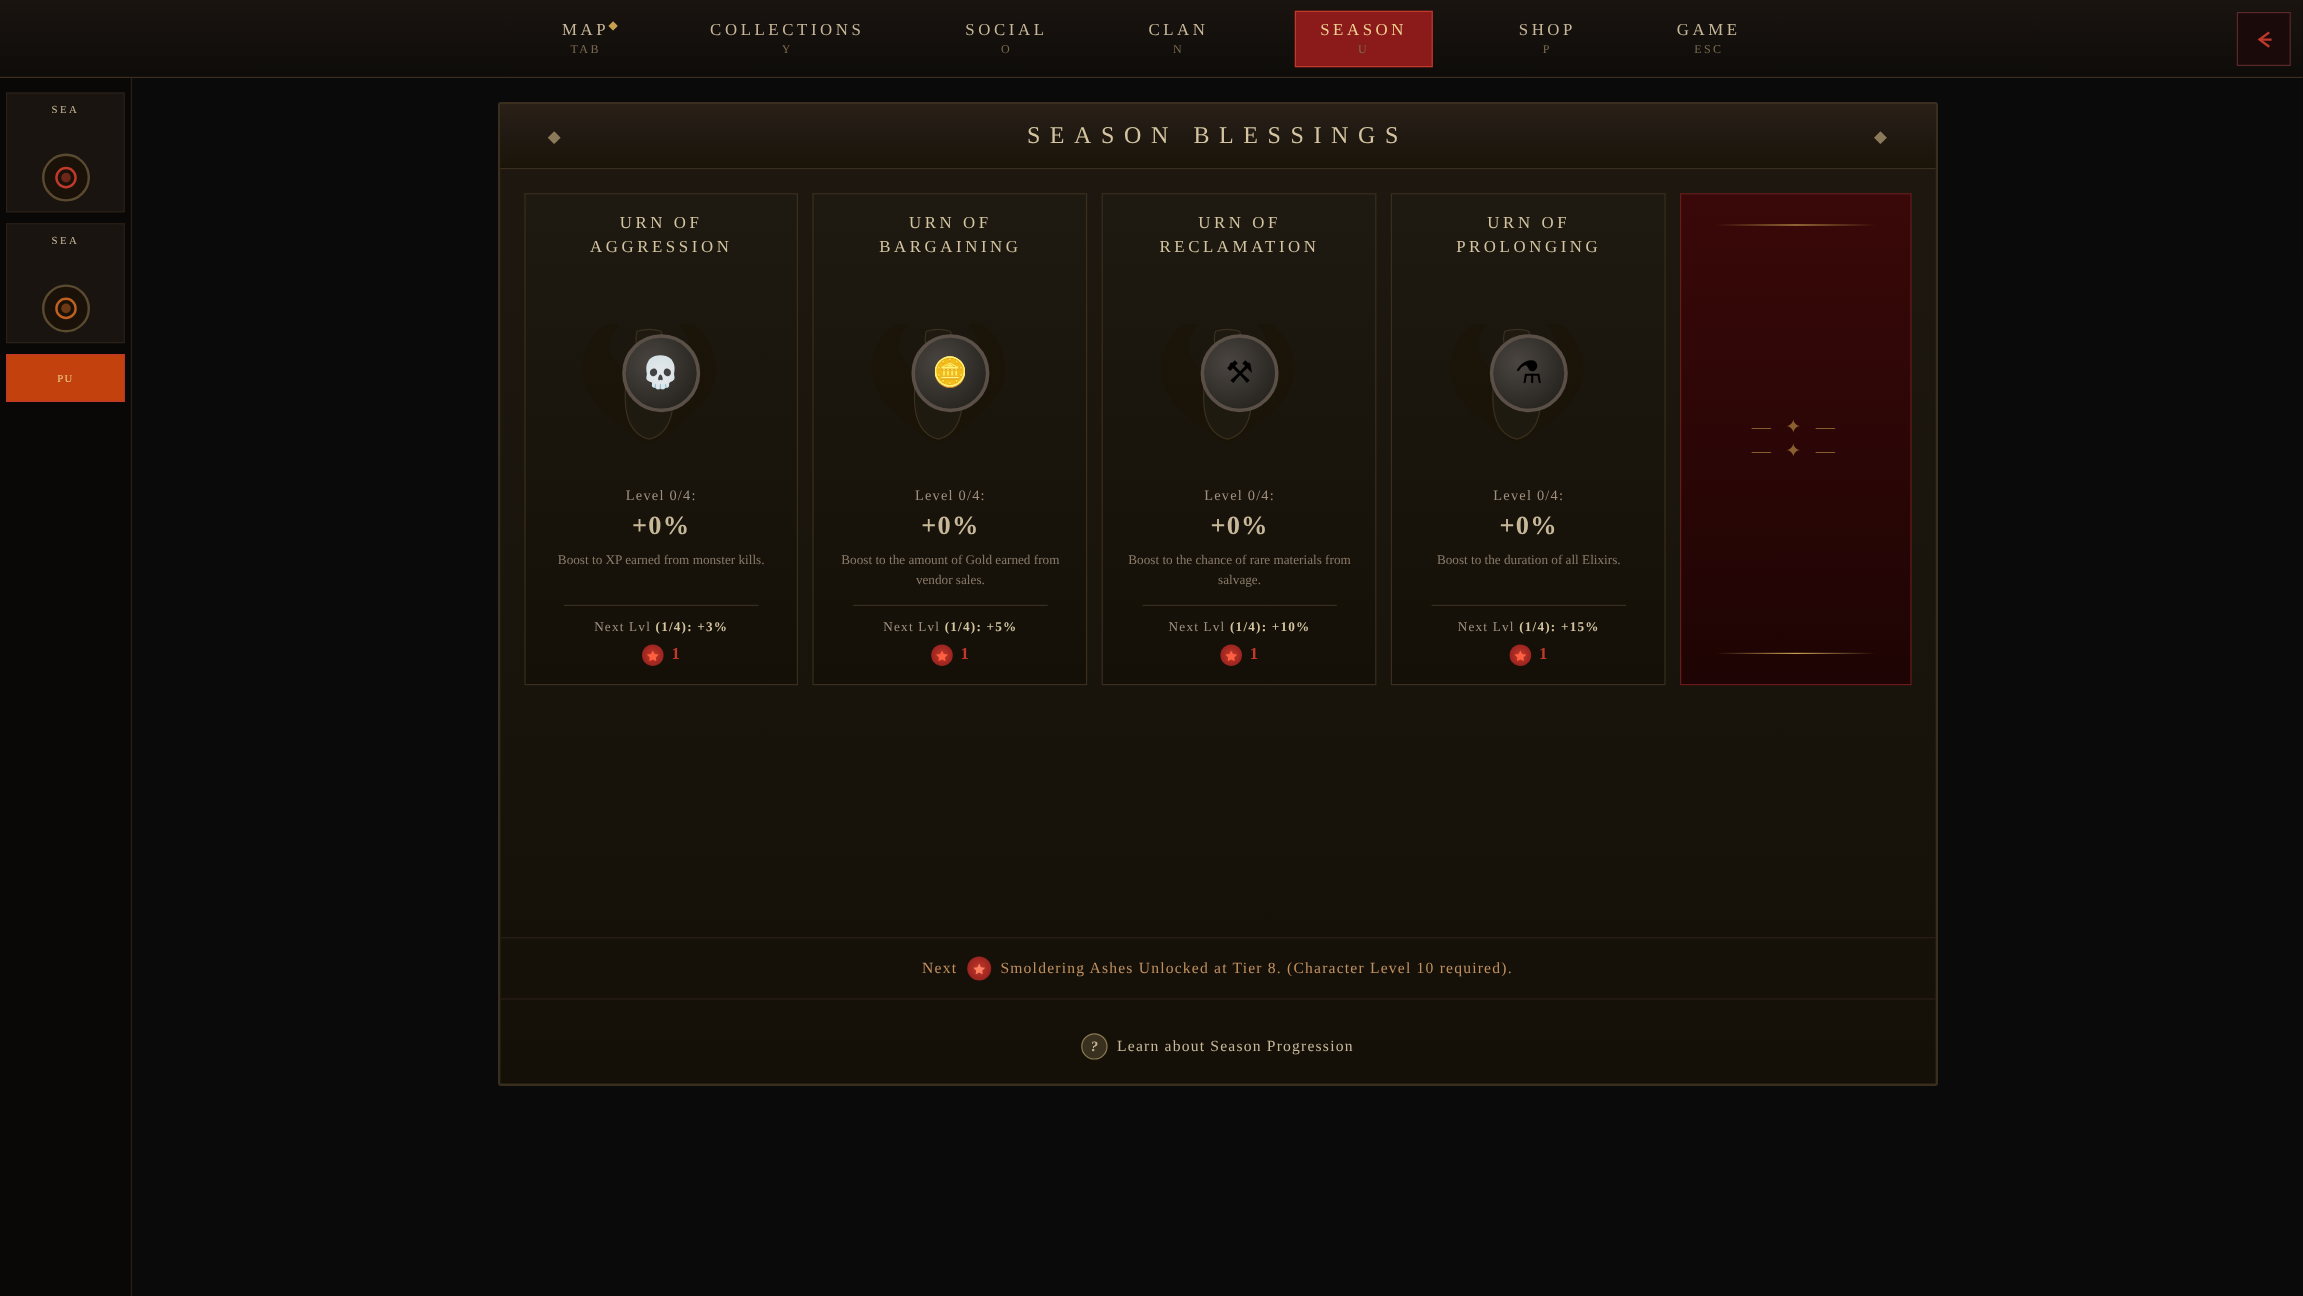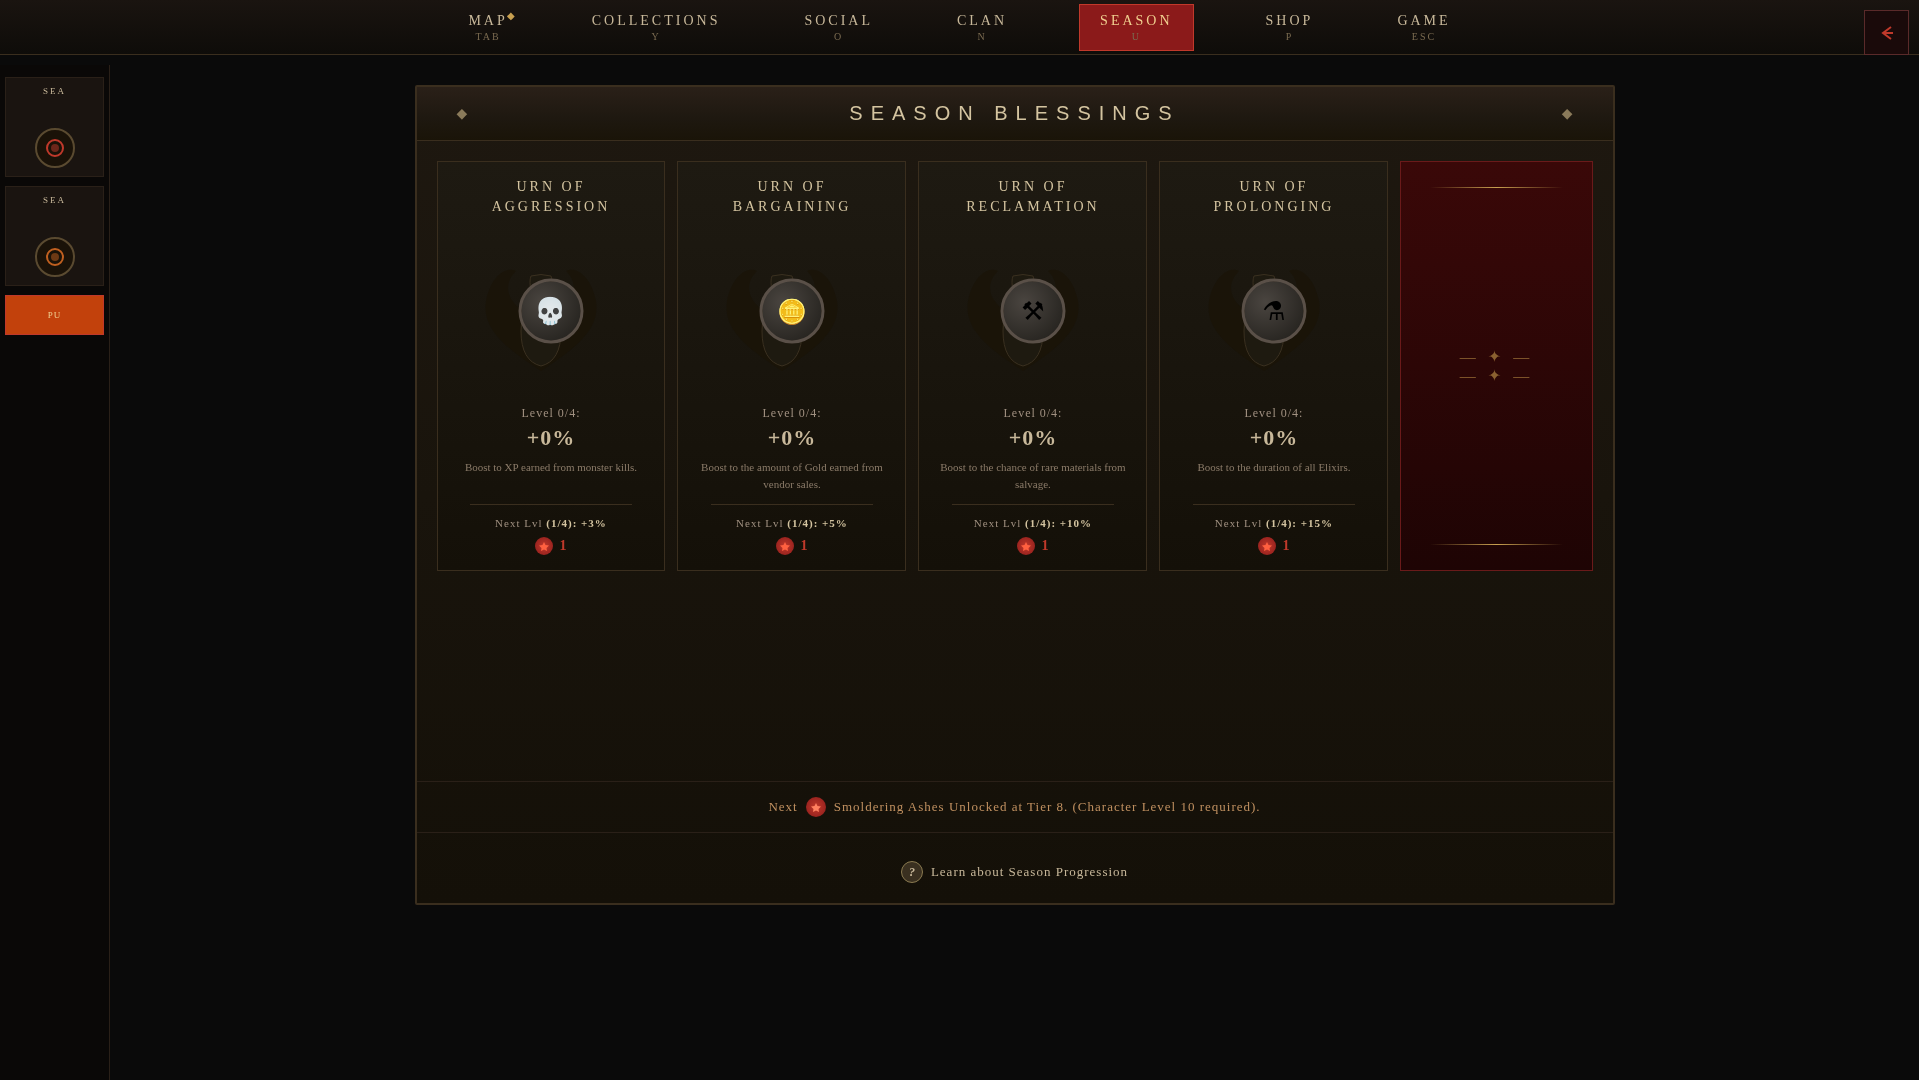--- a/index.html
+++ b/index.html
@@ -12,21 +12,21 @@
       overflow: hidden;
       position: relative;
     }
 
     
     .top-nav {
       position: absolute;
       top: 0;
       left: 0;
       right: 0;
-      height: 55px;
+      height: 65px;
       background: linear-gradient(180deg, #1a1410 0%, #0e0c09 100%);
       border-bottom: 1px solid #3a2e1e;
       display: flex;
       align-items: center;
       justify-content: center;
       gap: 60px;
     }
 
     .nav-item {
       display: flex;
@@ -186,21 +186,21 @@
     .panel-header-diamonds {
       color: #8a7a5a;
       font-size: 14px;
     }
 
     .panel-title {
       color: #d4c4a0;
       font-size: 20px;
       letter-spacing: 8px;
       text-transform: uppercase;
-      font-family: Liberation Sans, sans-serif;
+      font-family: Liberation Serif, serif;
       text-align: center;
       flex: 1;
     }
 
     
     .ashes-indicator {
       display: flex;
       align-items: center;
       justify-content: center;
       gap: 8px;

